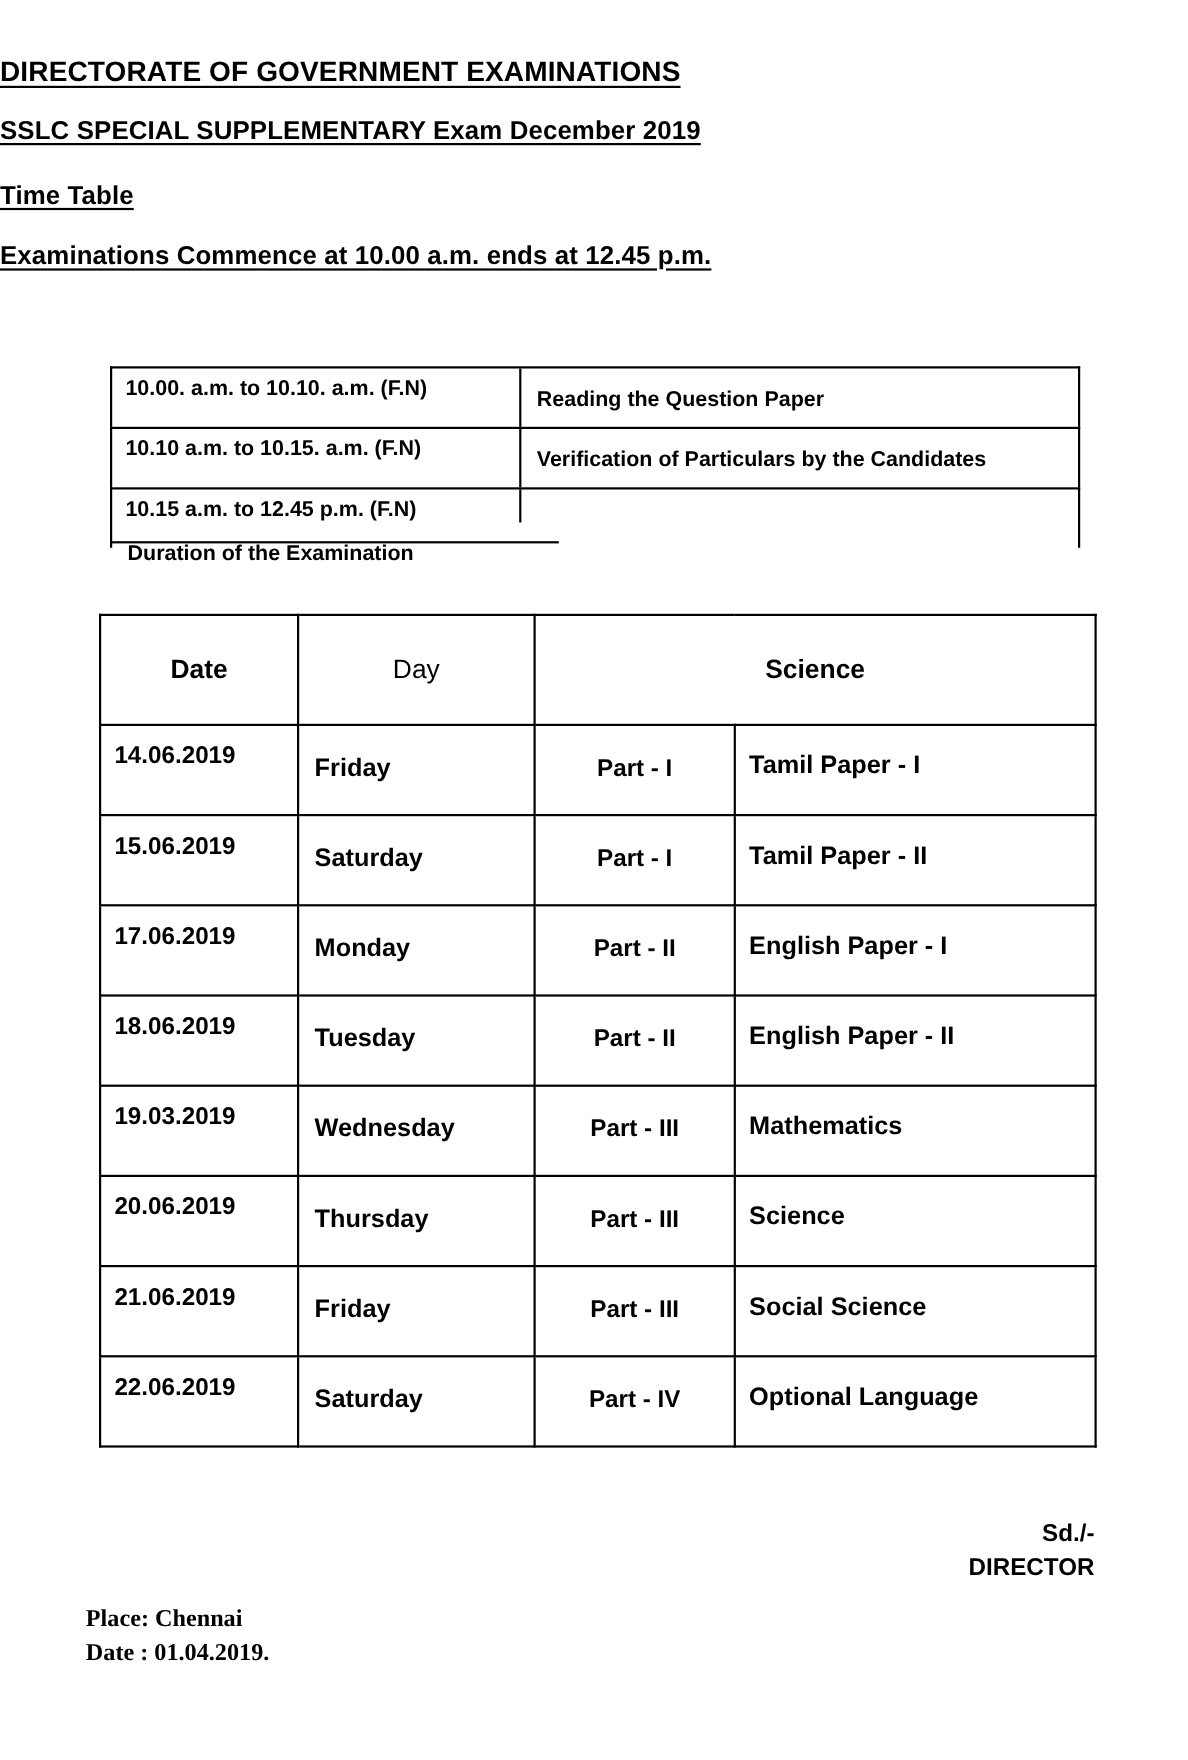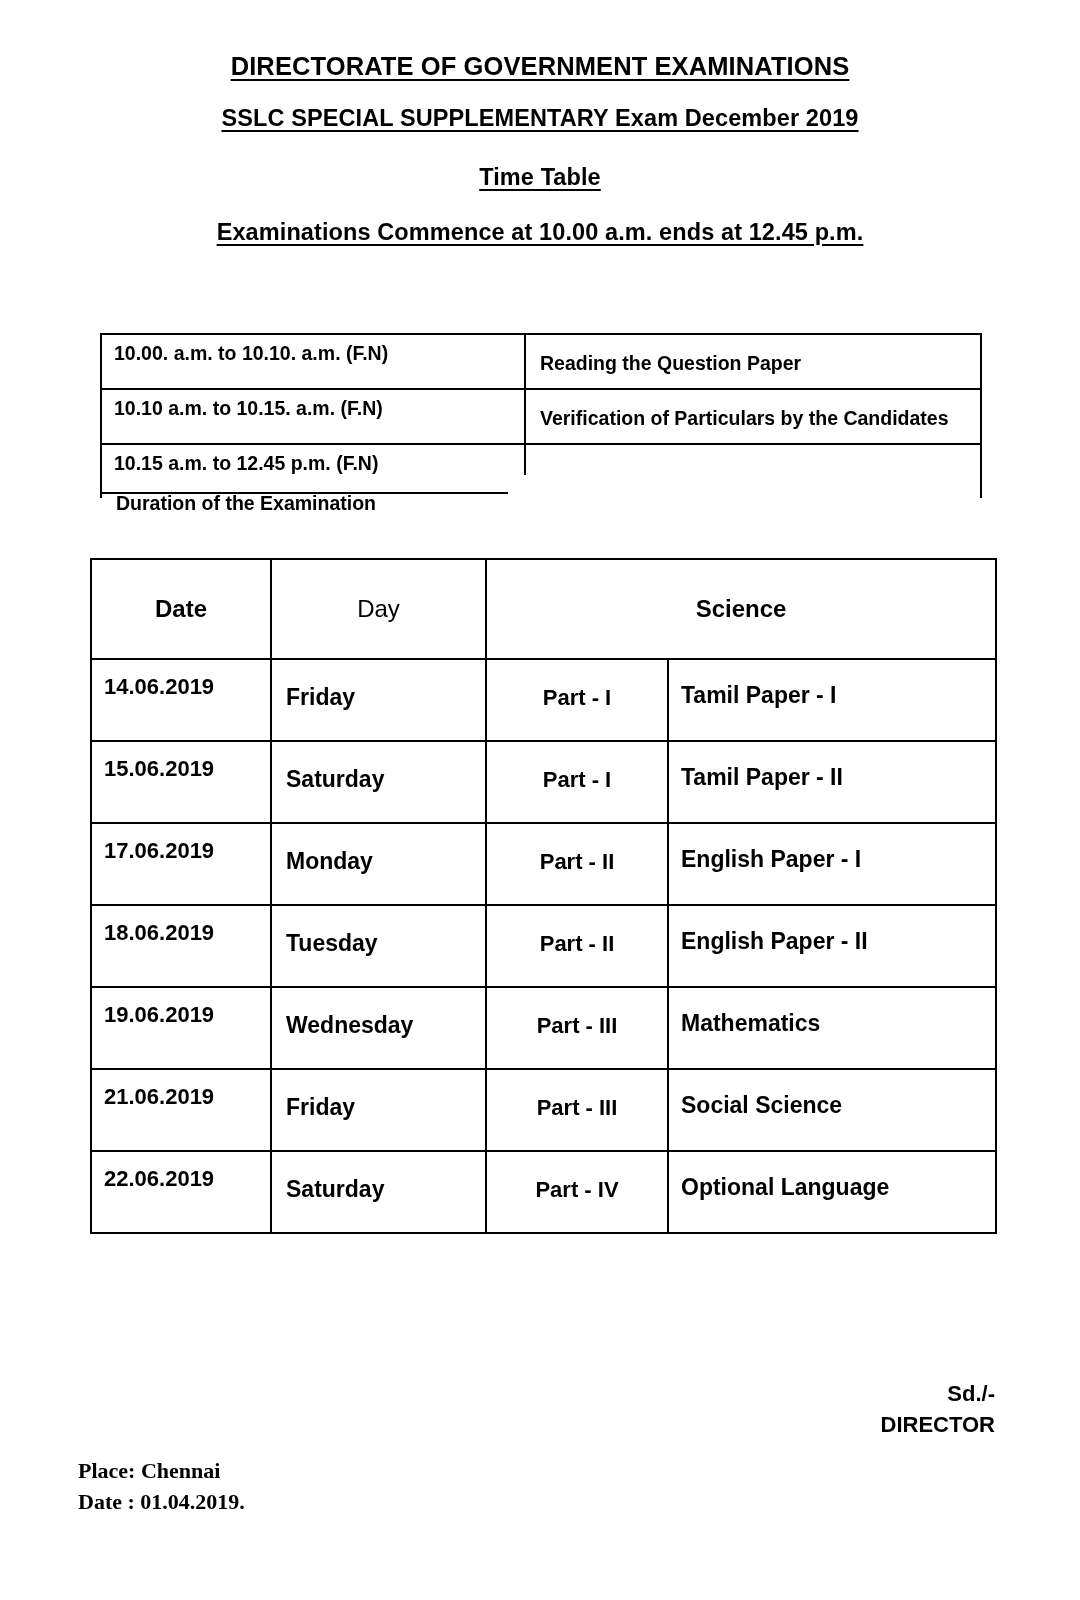--- a/index.html
+++ b/index.html
@@ -15,21 +15,20 @@
     font-family: "Liberation Sans", sans-serif;
     color: #000000;
     overflow: hidden;
   }
 
   
   .heading-block {
     position: absolute;
     left: 0;
     width: 1080px;
-    text-align: center;
   }
   .heading {
     display: inline-block;
     font-weight: bold;
     text-decoration: underline;
     text-underline-offset: 4px;
     letter-spacing: 0.1px;
     white-space: nowrap;
   }
   #h-title       { top: 52px;  }
@@ -53,21 +52,21 @@
     height: 53px;
     border-top: 2px solid #000;
     border-left: 2px solid #000;
     border-right: 2px solid #000;
   }
   #timing-table .trow:last-child {
     border-bottom: none;
     flex-direction: column;
   }
   #timing-table .tc-left {
-    width: 424px;
+    width: 372px;
     box-sizing: border-box;
     border-right: 2px solid #000;
     font-weight: bold;
     font-size: 19.5px;
     padding: 7px 0 0 12px;
     white-space: nowrap;
   }
   #timing-table .tc-right {
     flex: 1;
     box-sizing: border-box;
@@ -234,24 +233,30 @@
       <td class="cell-part">Part - II</td>
       <td class="cell-subject">English Paper - I</td>
     </tr>
     <tr>
       <td class="cell-date">18.06.2019</td>
       <td class="cell-day">Tuesday</td>
       <td class="cell-part">Part - II</td>
       <td class="cell-subject">English Paper - II</td>
     </tr>
     <tr>
-      <td class="cell-date">19.06.2019</td>
+      <td class="cell-date">19.03.2019</td>
       <td class="cell-day">Wednesday</td>
       <td class="cell-part">Part - III</td>
       <td class="cell-subject">Mathematics</td>
+    </tr>
+    <tr>
+      <td class="cell-date">20.06.2019</td>
+      <td class="cell-day">Thursday</td>
+      <td class="cell-part">Part - III</td>
+      <td class="cell-subject">Science</td>
     </tr>
     <tr>
       <td class="cell-date">21.06.2019</td>
       <td class="cell-day">Friday</td>
       <td class="cell-part">Part - III</td>
       <td class="cell-subject">Social Science</td>
     </tr>
     <tr>
       <td class="cell-date">22.06.2019</td>
       <td class="cell-day">Saturday</td>

